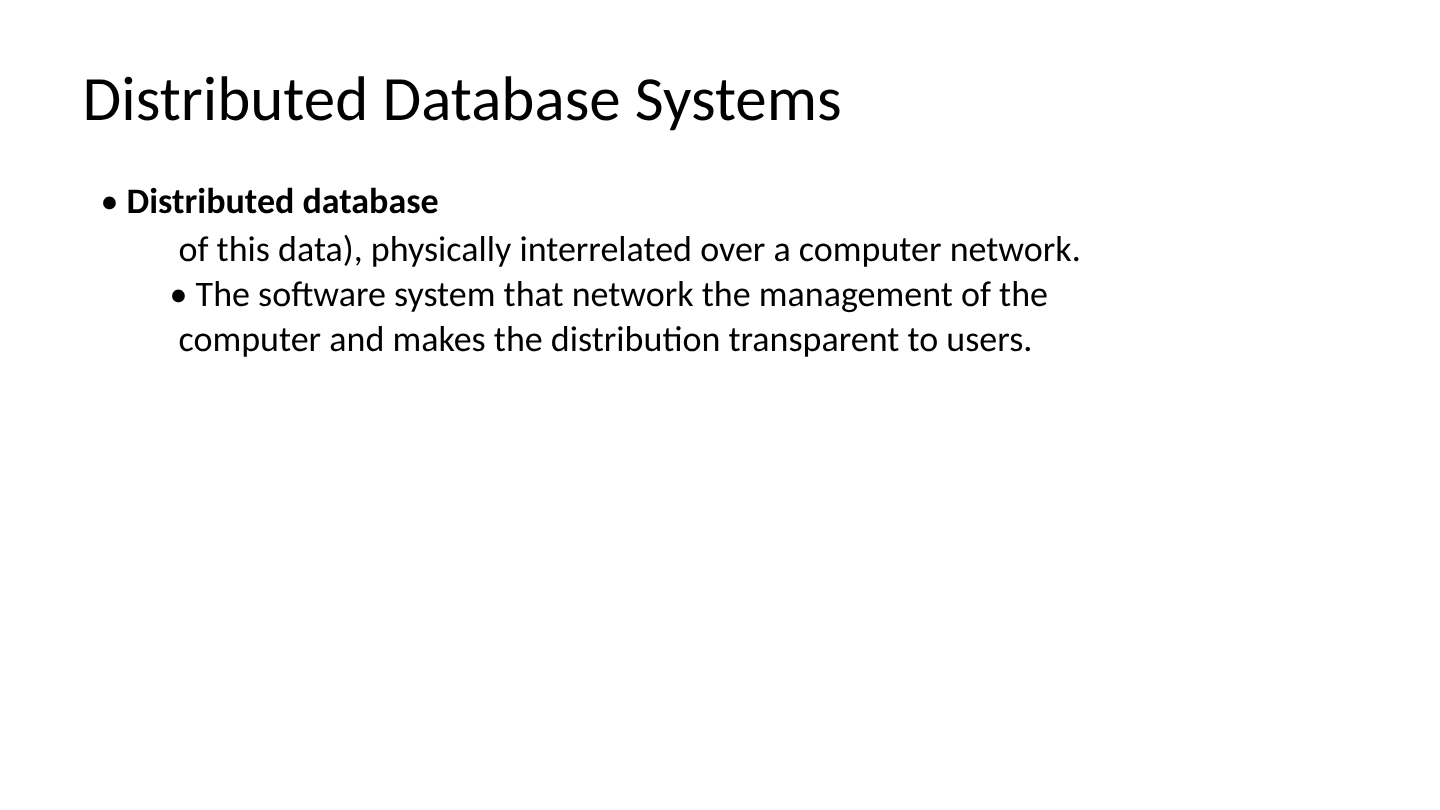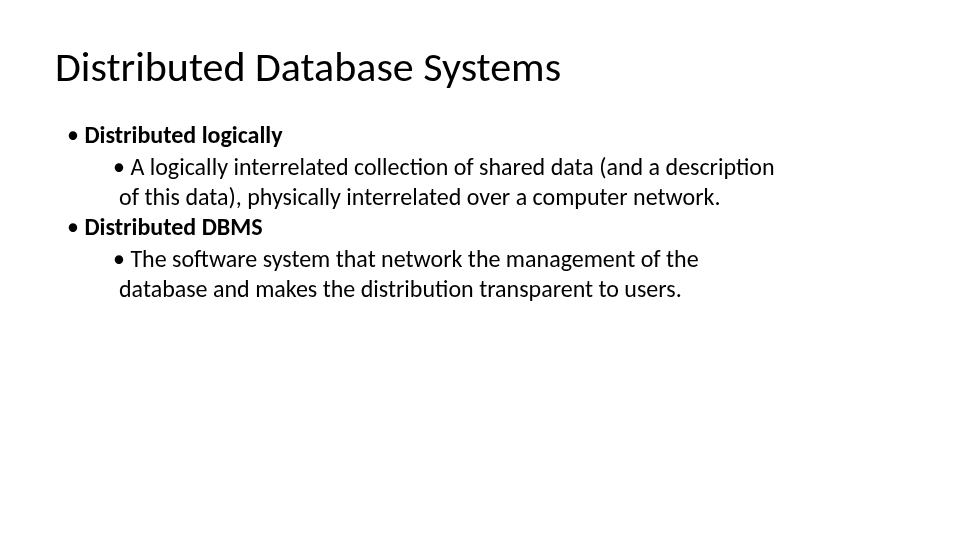--- a/index.html
+++ b/index.html
@@ -52,32 +52,24 @@
 </head>
 <body>
 
 <div class="slide">
   <h1 class="title">Distributed Database Systems</h1>
 
   <div class="body">
 
     <div class="l1">
       <span class="bullet">•</span>
-      <span class="bold">Distributed logically</span>
-    </div>
-    <div class="l2">
-      <span class="bullet">•</span>
-      <span>A logically interrelated collection of shared data (and a description</span>
+      <span class="bold">Distributed database</span>
     </div>
     <div class="l2-cont">of this data), physically interrelated over a computer network.</div>
 
-    <div class="l1">
-      <span class="bullet">•</span>
-      <span class="bold">Distributed DBMS</span>
-    </div>
     <div class="l2">
       <span class="bullet">•</span>
       <span>The software system that network the management of the</span>
     </div>
-    <div class="l2-cont">database and makes the distribution transparent to users.</div>
+    <div class="l2-cont">computer and makes the distribution transparent to users.</div>
 
   </div>
 </div>
 
 </body></html>

